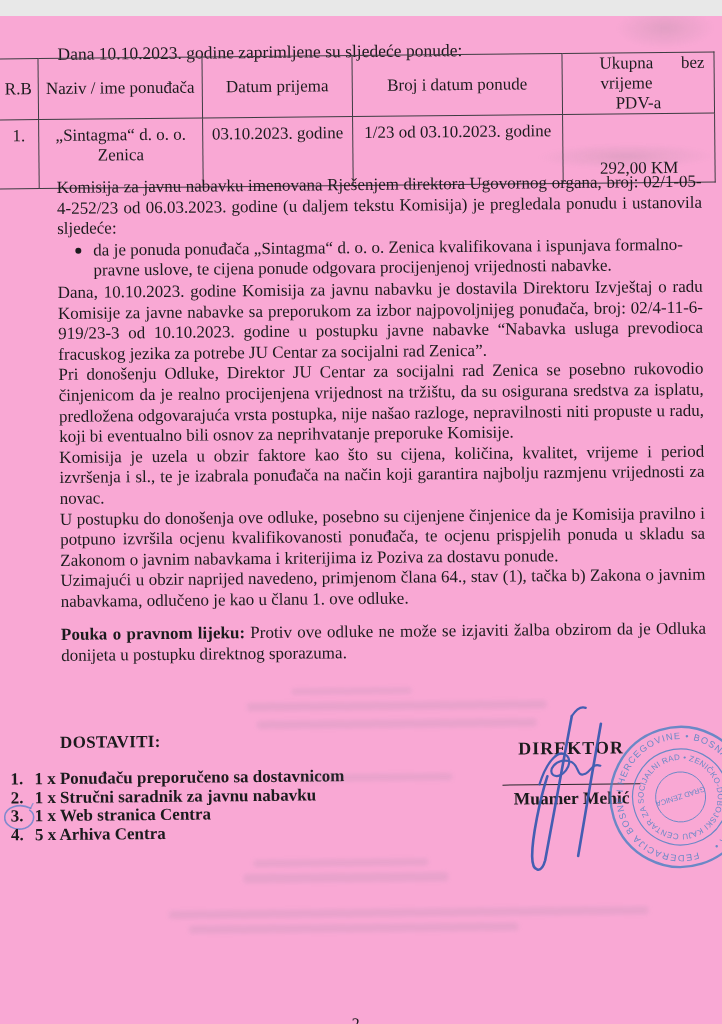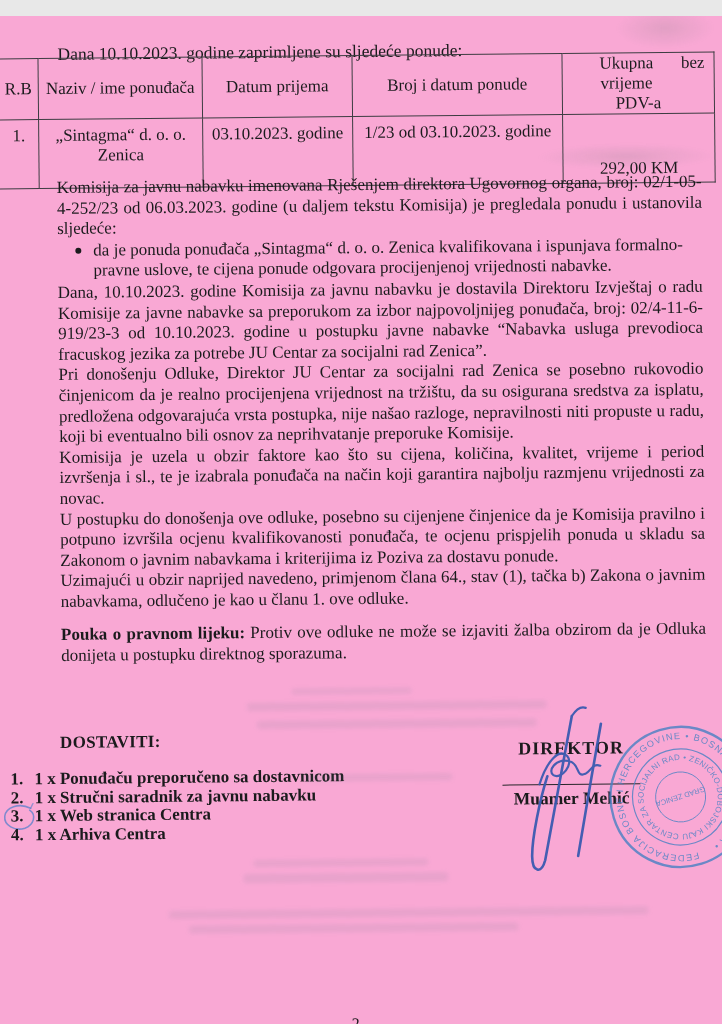--- a/index.html
+++ b/index.html
@@ -134,21 +134,21 @@
         <div class="dost-item">
           <svg class="pen-circle" width="44" height="30" viewBox="0 0 44 30">
             <path d="M 30 5 C 18 -1, 5 4, 4 13 C 3 22, 14 28, 24 25 C 33 22, 36 12, 29 7" fill="none" stroke="#6b85cc" stroke-width="1.6" stroke-linecap="round" opacity="0.85"></path>
             <path d="M 30 5 C 32 1, 34 -3, 35 -6" fill="none" stroke="#6b85cc" stroke-width="1.4" stroke-linecap="round" opacity="0.7"></path>
           </svg>
           <span class="dost-num">3.</span>
           <span>1 x Web stranica Centra</span>
         </div>
         <div class="dost-item">
           <span class="dost-num">4.</span>
-          <span>1 x Arhiva Centra</span>
+          <span>5 x Arhiva Centra</span>
         </div>
       </div>
     </div>
 
     <div class="sigblock">
       <div class="sig-title">DIREKTOR</div>
       <div class="sig-line"></div>
       <div class="sig-name">Muamer Mehić</div>
     </div>
 

